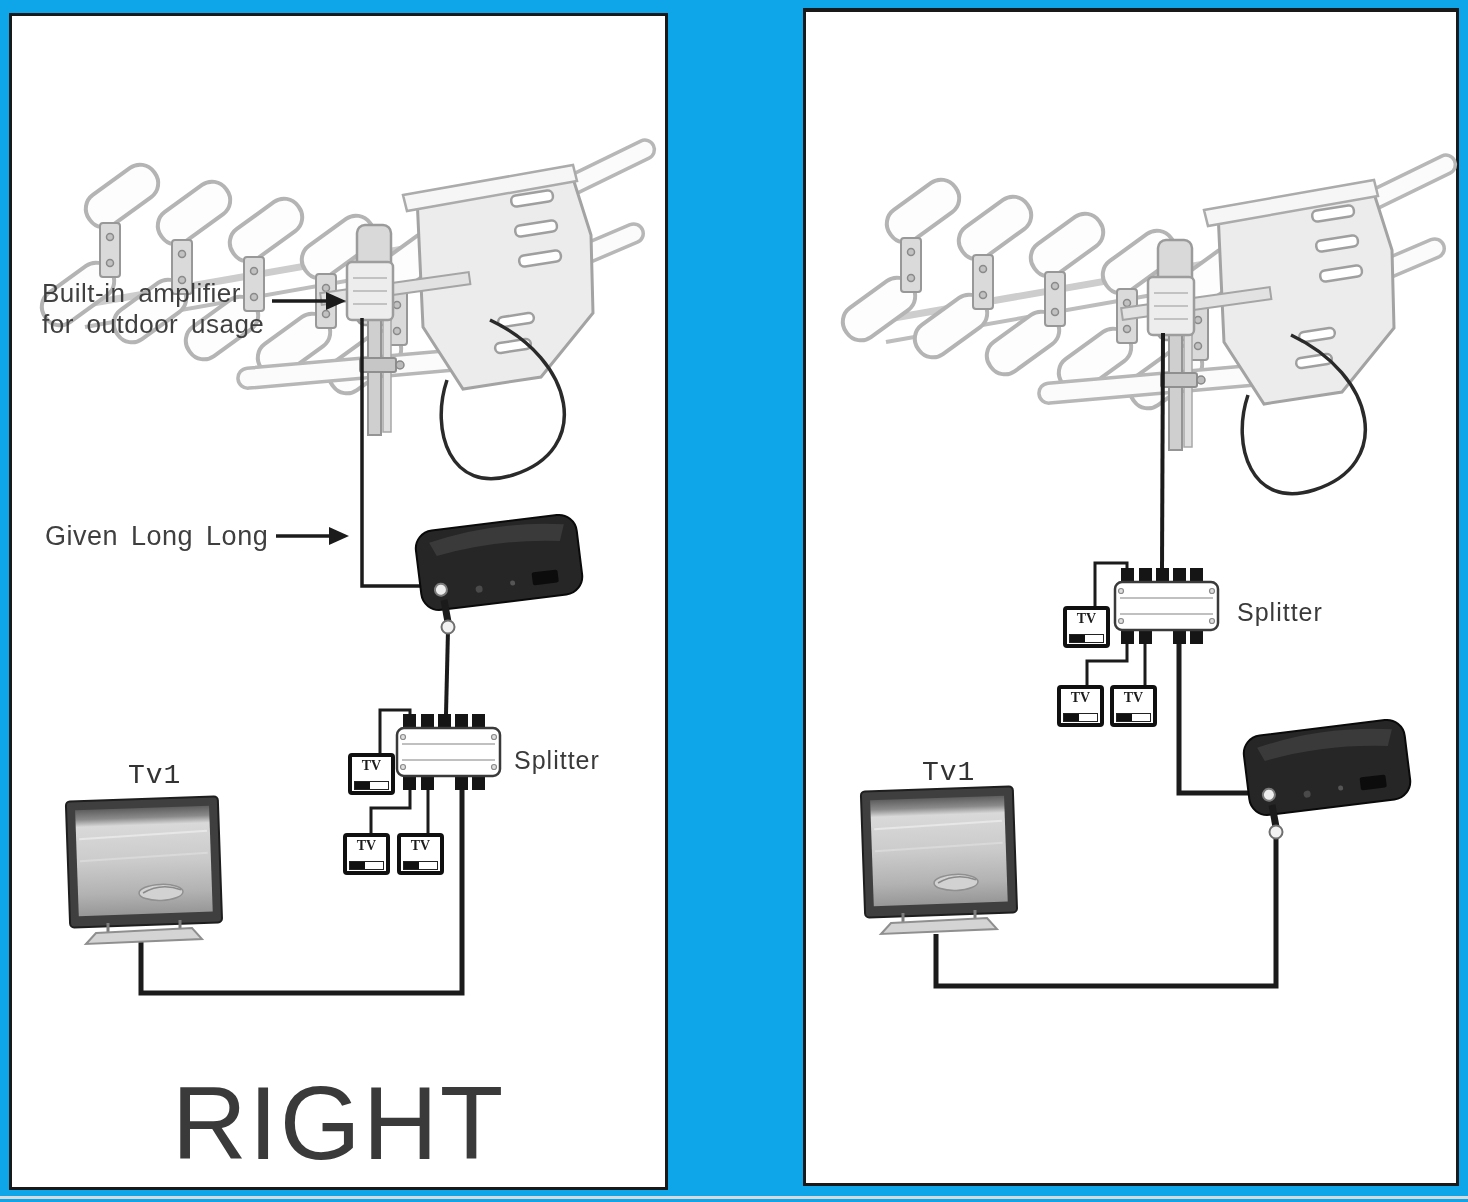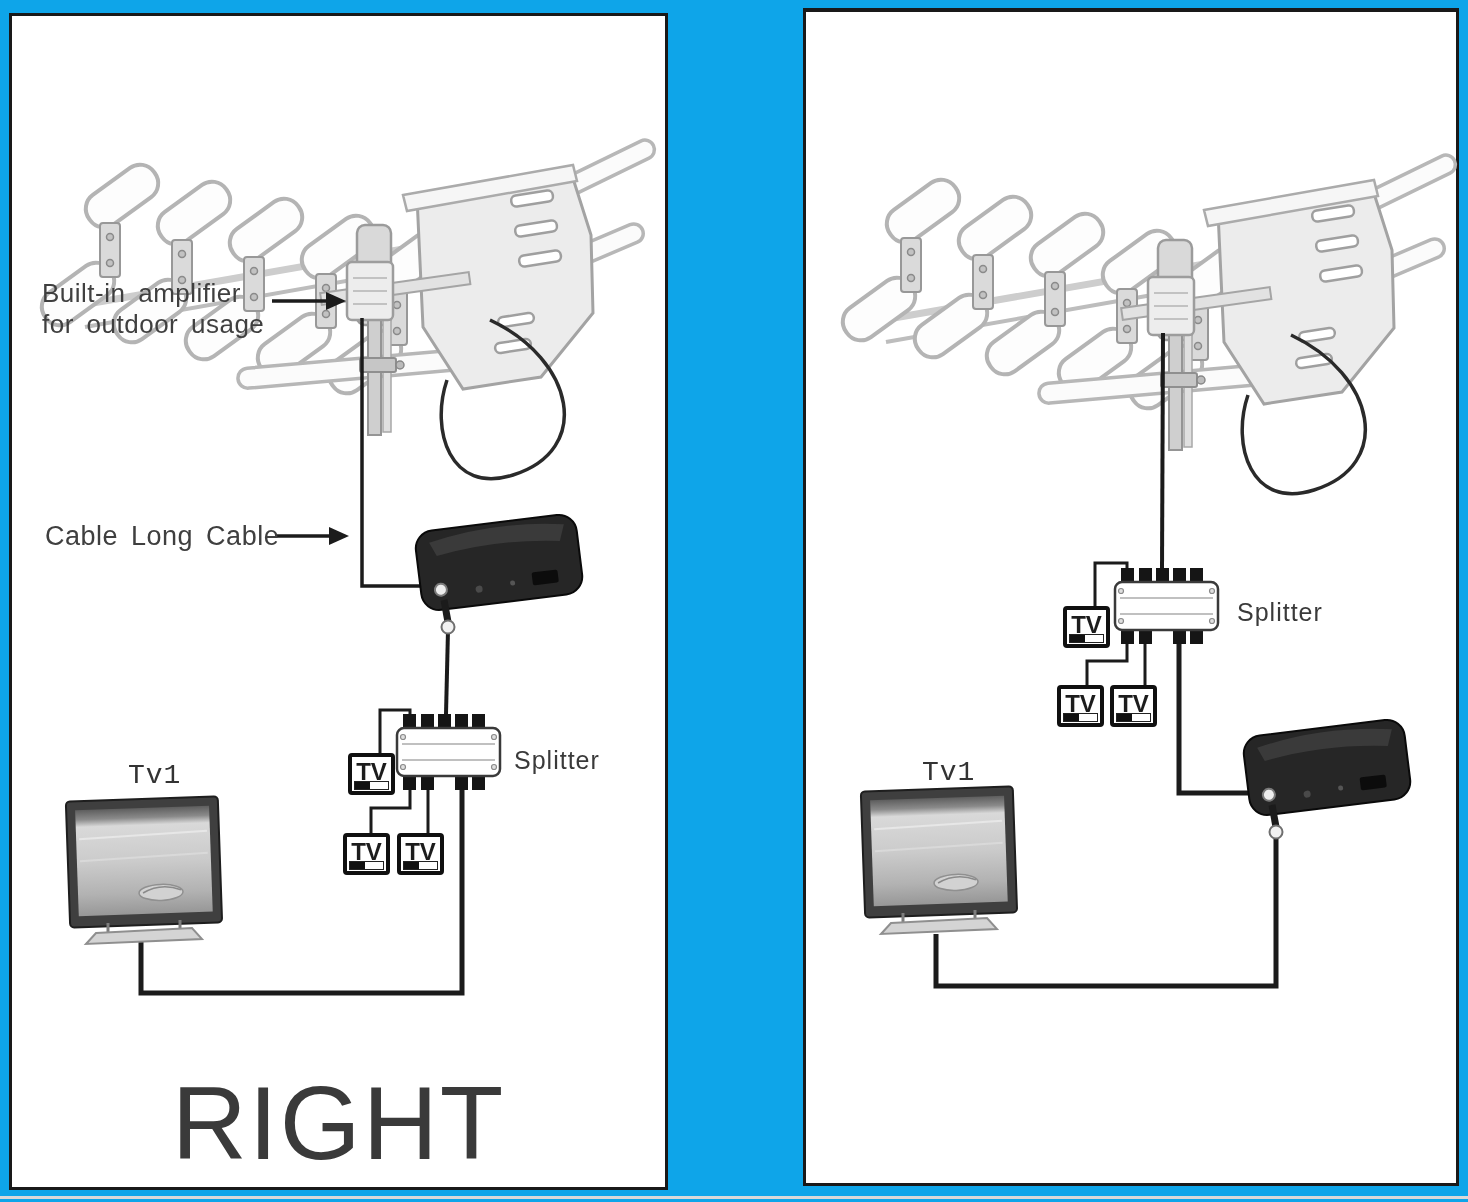--- a/index.html
+++ b/index.html
@@ -17,21 +17,21 @@
   .splitter-label.r{left:1237px;top:598px;}
   .tv1-label{font-family:Liberation Mono, monospace;font-size:28px;color:#333;letter-spacing:1px;}
   .tv1-label.l{left:128px;top:760px;}
   .tv1-label.r{left:922px;top:757px;}
   .caption{position:absolute;z-index:4;text-align:center;font-size:104px;letter-spacing:2px;
            color:#3a3a3a;font-weight:400;}
   .caption.l{left:9px;top:1064px;width:659px;text-align:center;}
   .caption.r{left:803px;top:1064px;width:656px;}
   .tvbox{position:absolute;width:39px;height:34px;border:4px solid #101010;border-radius:4px;
          background:#fff;z-index:5;display:flex;justify-content:center;}
-  .tvbox .lbl{font-weight:bold;font-size:24px;color:#1c1c1c;margin-top:1px;}
+  .tvbox .lbl{font-weight:bold;font-size:14px;color:#1c1c1c;margin-top:1px;font-family:Liberation Serif, serif;}
   .tvbox .base{position:absolute;left:2px;right:2px;bottom:1px;height:7px;
          border:1.5px solid #222;background:linear-gradient(90deg,#111 0 46%,#fff 46%);}
   .edge-line{position:absolute;z-index:0;background:#d9d9d9;}
 </style>
 </head>
 <body>
 
 <div class="canvas">
 
   <div class="edge-line" style="left:0;top:1196px;width:1468px;height:3px;"></div>
@@ -164,21 +164,21 @@
     <polyline points="1276,837 1276,986 936,986 936,934" fill="none" stroke="#1b1b1b" stroke-width="5"></polyline>
     <use href="#splitter" transform="translate(1115,568)"></use>
     <use href="#inserter" transform="translate(1246,727)"></use>
     <use href="#bigtv" transform="translate(863,783)"></use>
   </svg>
 
   <div class="txt amp-label">
     <div>Built-in amplifier</div>
     <div>for outdoor usage</div>
   </div>
-  <div class="txt cable-label">Cable Long Cable</div>
+  <div class="txt cable-label">Given Long Long</div>
   <div class="txt splitter-label l">Splitter</div>
   <div class="txt tv1-label l">Tv1</div>
 
   <div class="tvbox" style="left:348px;top:753px;">
     <span class="lbl">TV</span>
     <span class="base"></span>
   </div>
   <div class="tvbox" style="left:343px;top:833px;">
     <span class="lbl">TV</span>
     <span class="base"></span>

